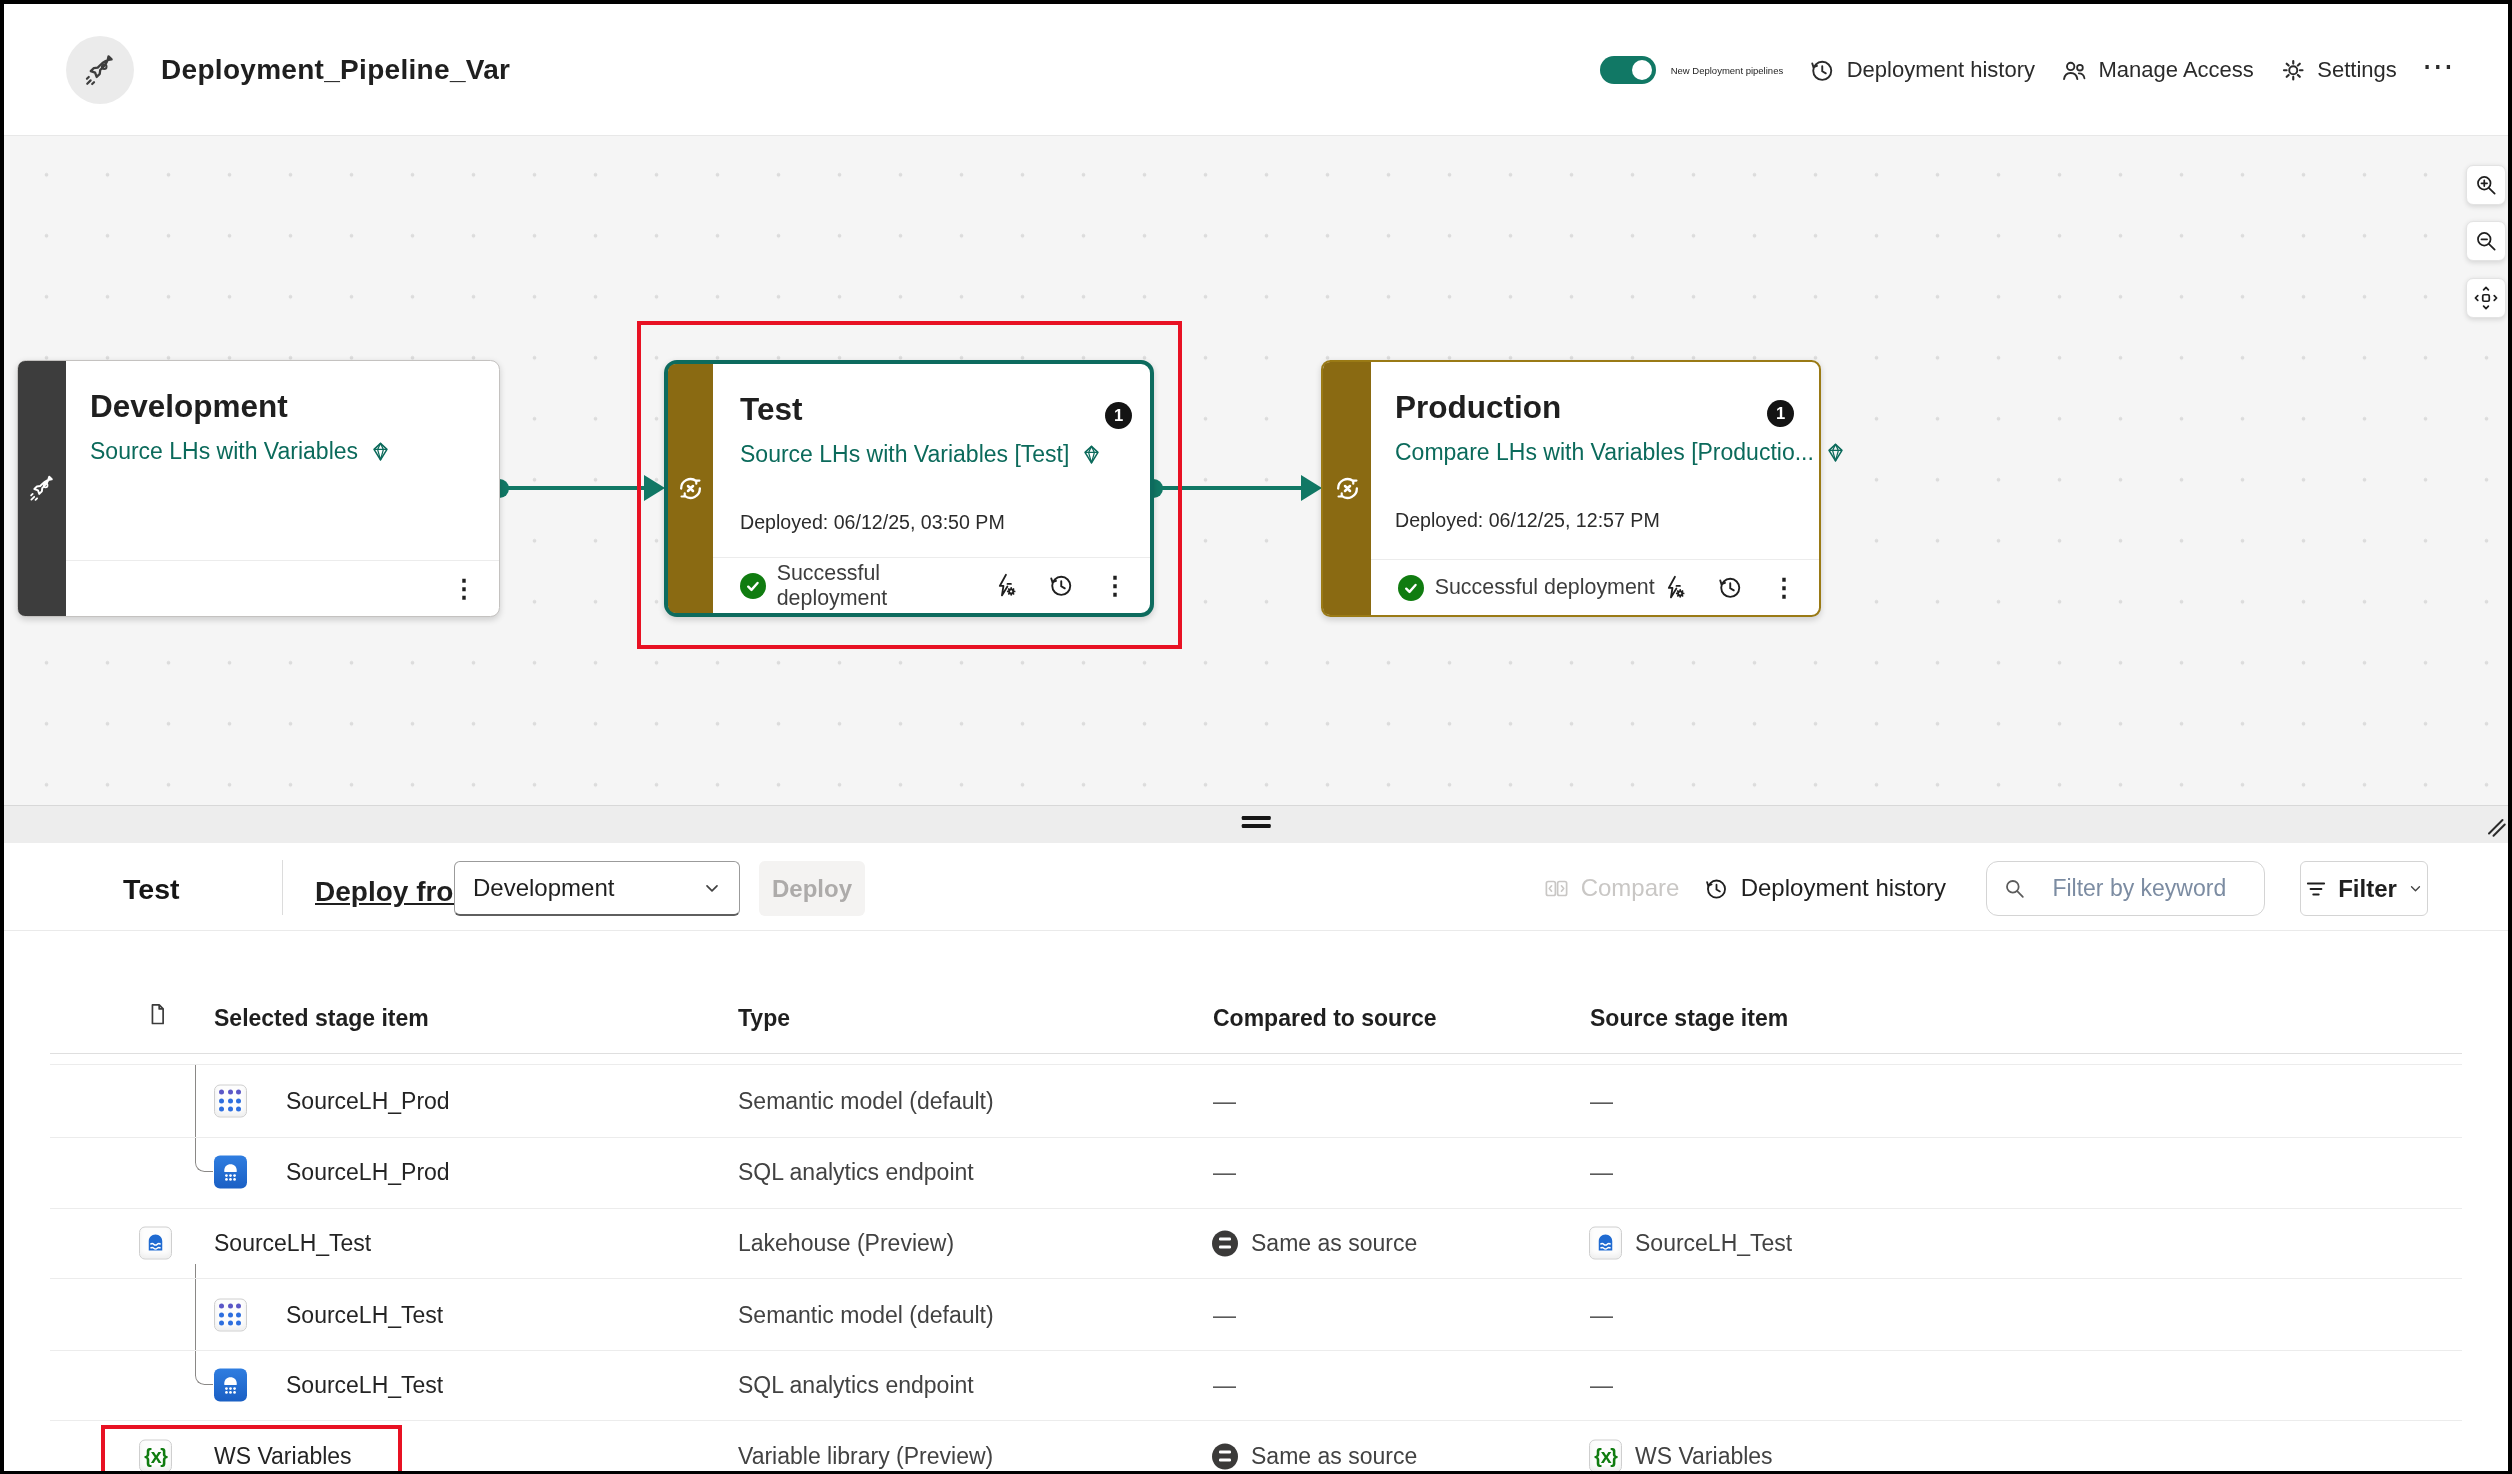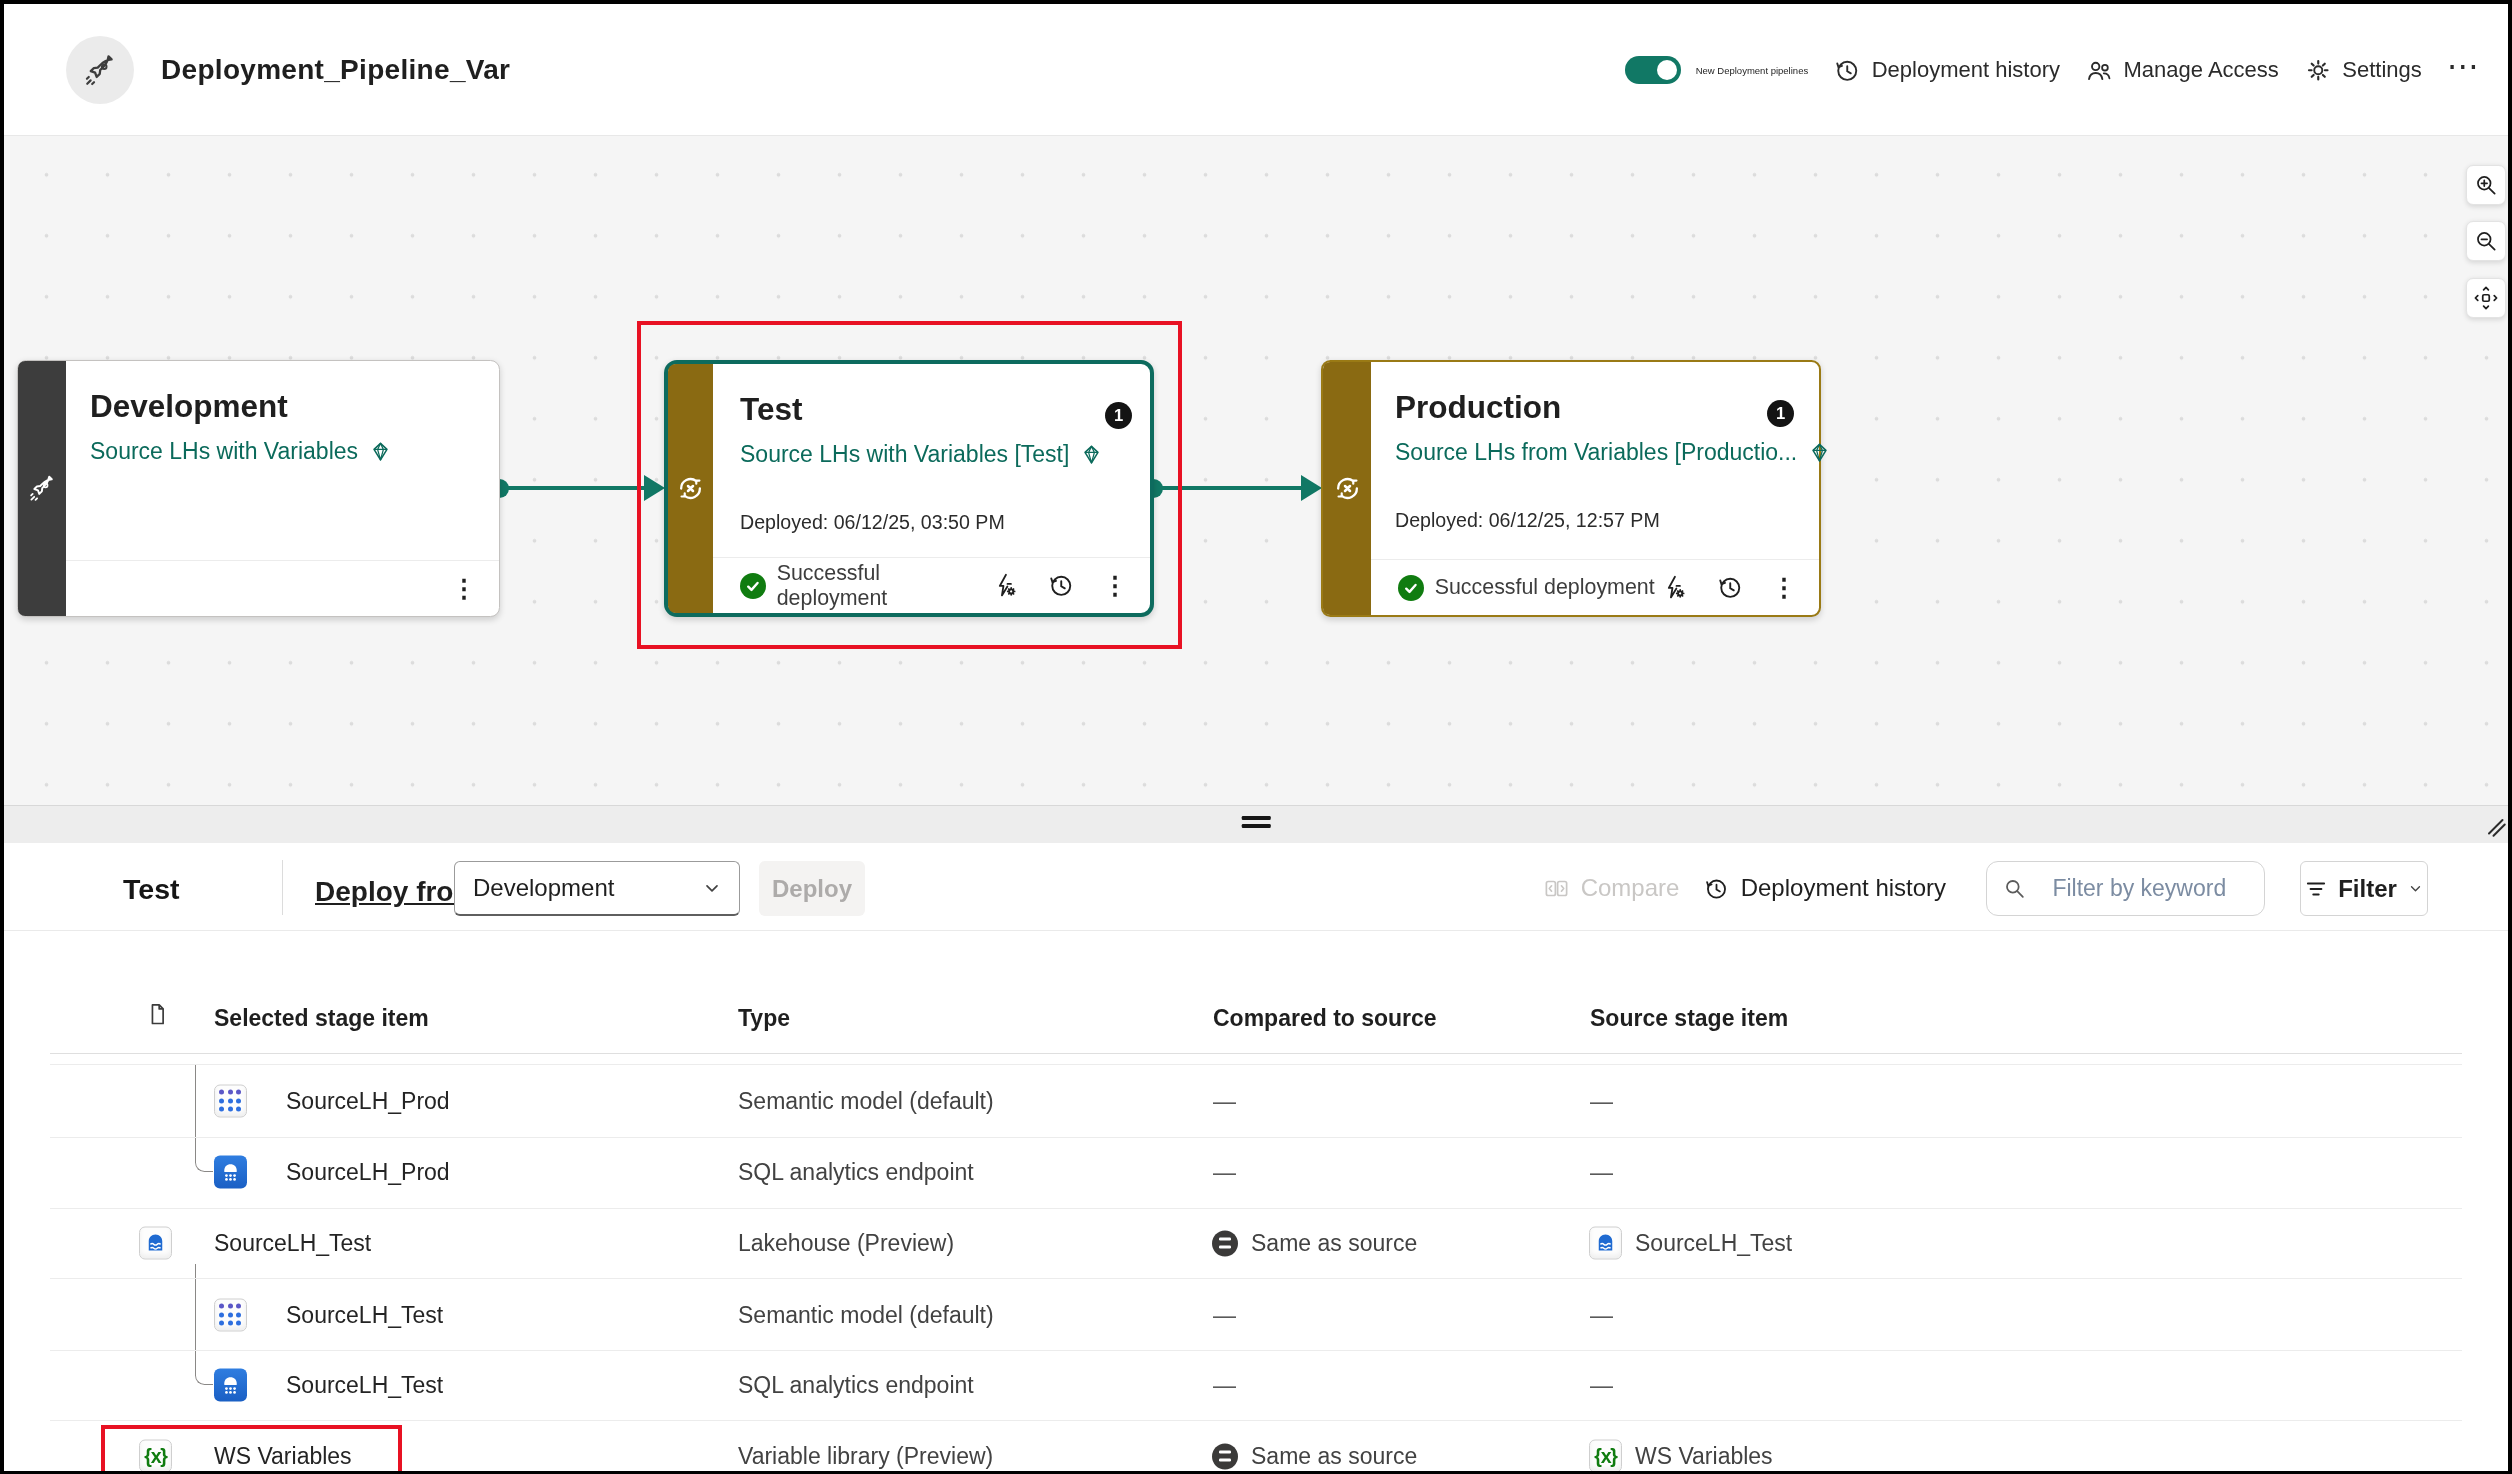--- a/index.html
+++ b/index.html
@@ -4,21 +4,21 @@
 <style>
   * { margin:0; padding:0; box-sizing:border-box; }
   html,body { width:2512px; height:1475px; overflow:hidden; background:#fff; }
   body { font-family:"Liberation Sans", sans-serif; color:#242424; }
   .screen { position:relative; width:2512px; height:1475px; border:4.8px solid #000; overflow:hidden; background:#86efac; }
 
   
   .app-header { position:absolute; left:0; top:0; right:0; height:132px; background:#fff; border-bottom:1.2px solid #e8e8e8; z-index:30; }
   .logo-circle { position:absolute; left:62px; top:32px; width:68px; height:68px; border-radius:50%; background:#ebebeb; display:flex; align-items:center; justify-content:center; color:#3d3d3d; }
   .app-title { position:absolute; left:157px; top:0; height:132px; display:flex; align-items:center; font-size:28px; font-weight:700; color:#1f1f1f; letter-spacing:0.3px; }
-  .header-right { position:absolute; right:28px; top:0; height:132px; display:flex; align-items:center; gap:25px; }
+  .header-right { position:absolute; right:53px; top:0; height:132px; display:flex; align-items:center; gap:25px; }
   .toggle-group { display:flex; align-items:center; gap:14.3px; cursor:pointer; }
   .toggle { position:relative; width:56px; height:28.5px; border-radius:14.3px; background:#117865; }
   .toggle .knob { position:absolute; right:4.2px; top:4.2px; width:20px; height:20px; border-radius:50%; background:#fff; }
   .hbtn { display:flex; align-items:center; gap:10px; font-size:22px; color:#2b2b2b; cursor:pointer; white-space:nowrap; }
   .hbtn svg { flex:0 0 auto; }
   .more-h { font-size:32px; color:#2b2b2b; letter-spacing:1.2px; cursor:pointer; line-height:1; padding-bottom:8.3px; }
 
   
   .canvas { position:absolute; left:0; top:132px; width:100%; height:669px; background:#f5f5f5;
     background-image:radial-gradient(circle, #dcdcdc 1.8px, transparent 2.1px); background-size:61px 61px; background-position:12px 8.3px; }
@@ -321,21 +321,21 @@
 
     <div class="stage-card card-prod">
       <div class="strip strip-gold">
         <svg width="33" height="33" viewBox="0 0 24 24">
             <use href="#i-sync-x"></use>
           </svg>
       </div>
       <div class="card-title">Production</div>
       <div class="badge">1</div>
       <div class="card-link">
-        <span>Source LHs from Variables [Productio...</span>
+        <span>Compare LHs with Variables [Productio...</span>
         <svg width="25" height="25" viewBox="0 0 24 24">
             <use href="#i-diamond"></use>
           </svg>
       </div>
       <div class="deployed">Deployed: 06/12/25, 12:57 PM</div>
       <div class="card-footer">
         <div class="status-group">
           <span class="check-circle">
             <svg width="26" height="26" viewBox="0 0 24 24">
                 <use href="#i-check"></use>

